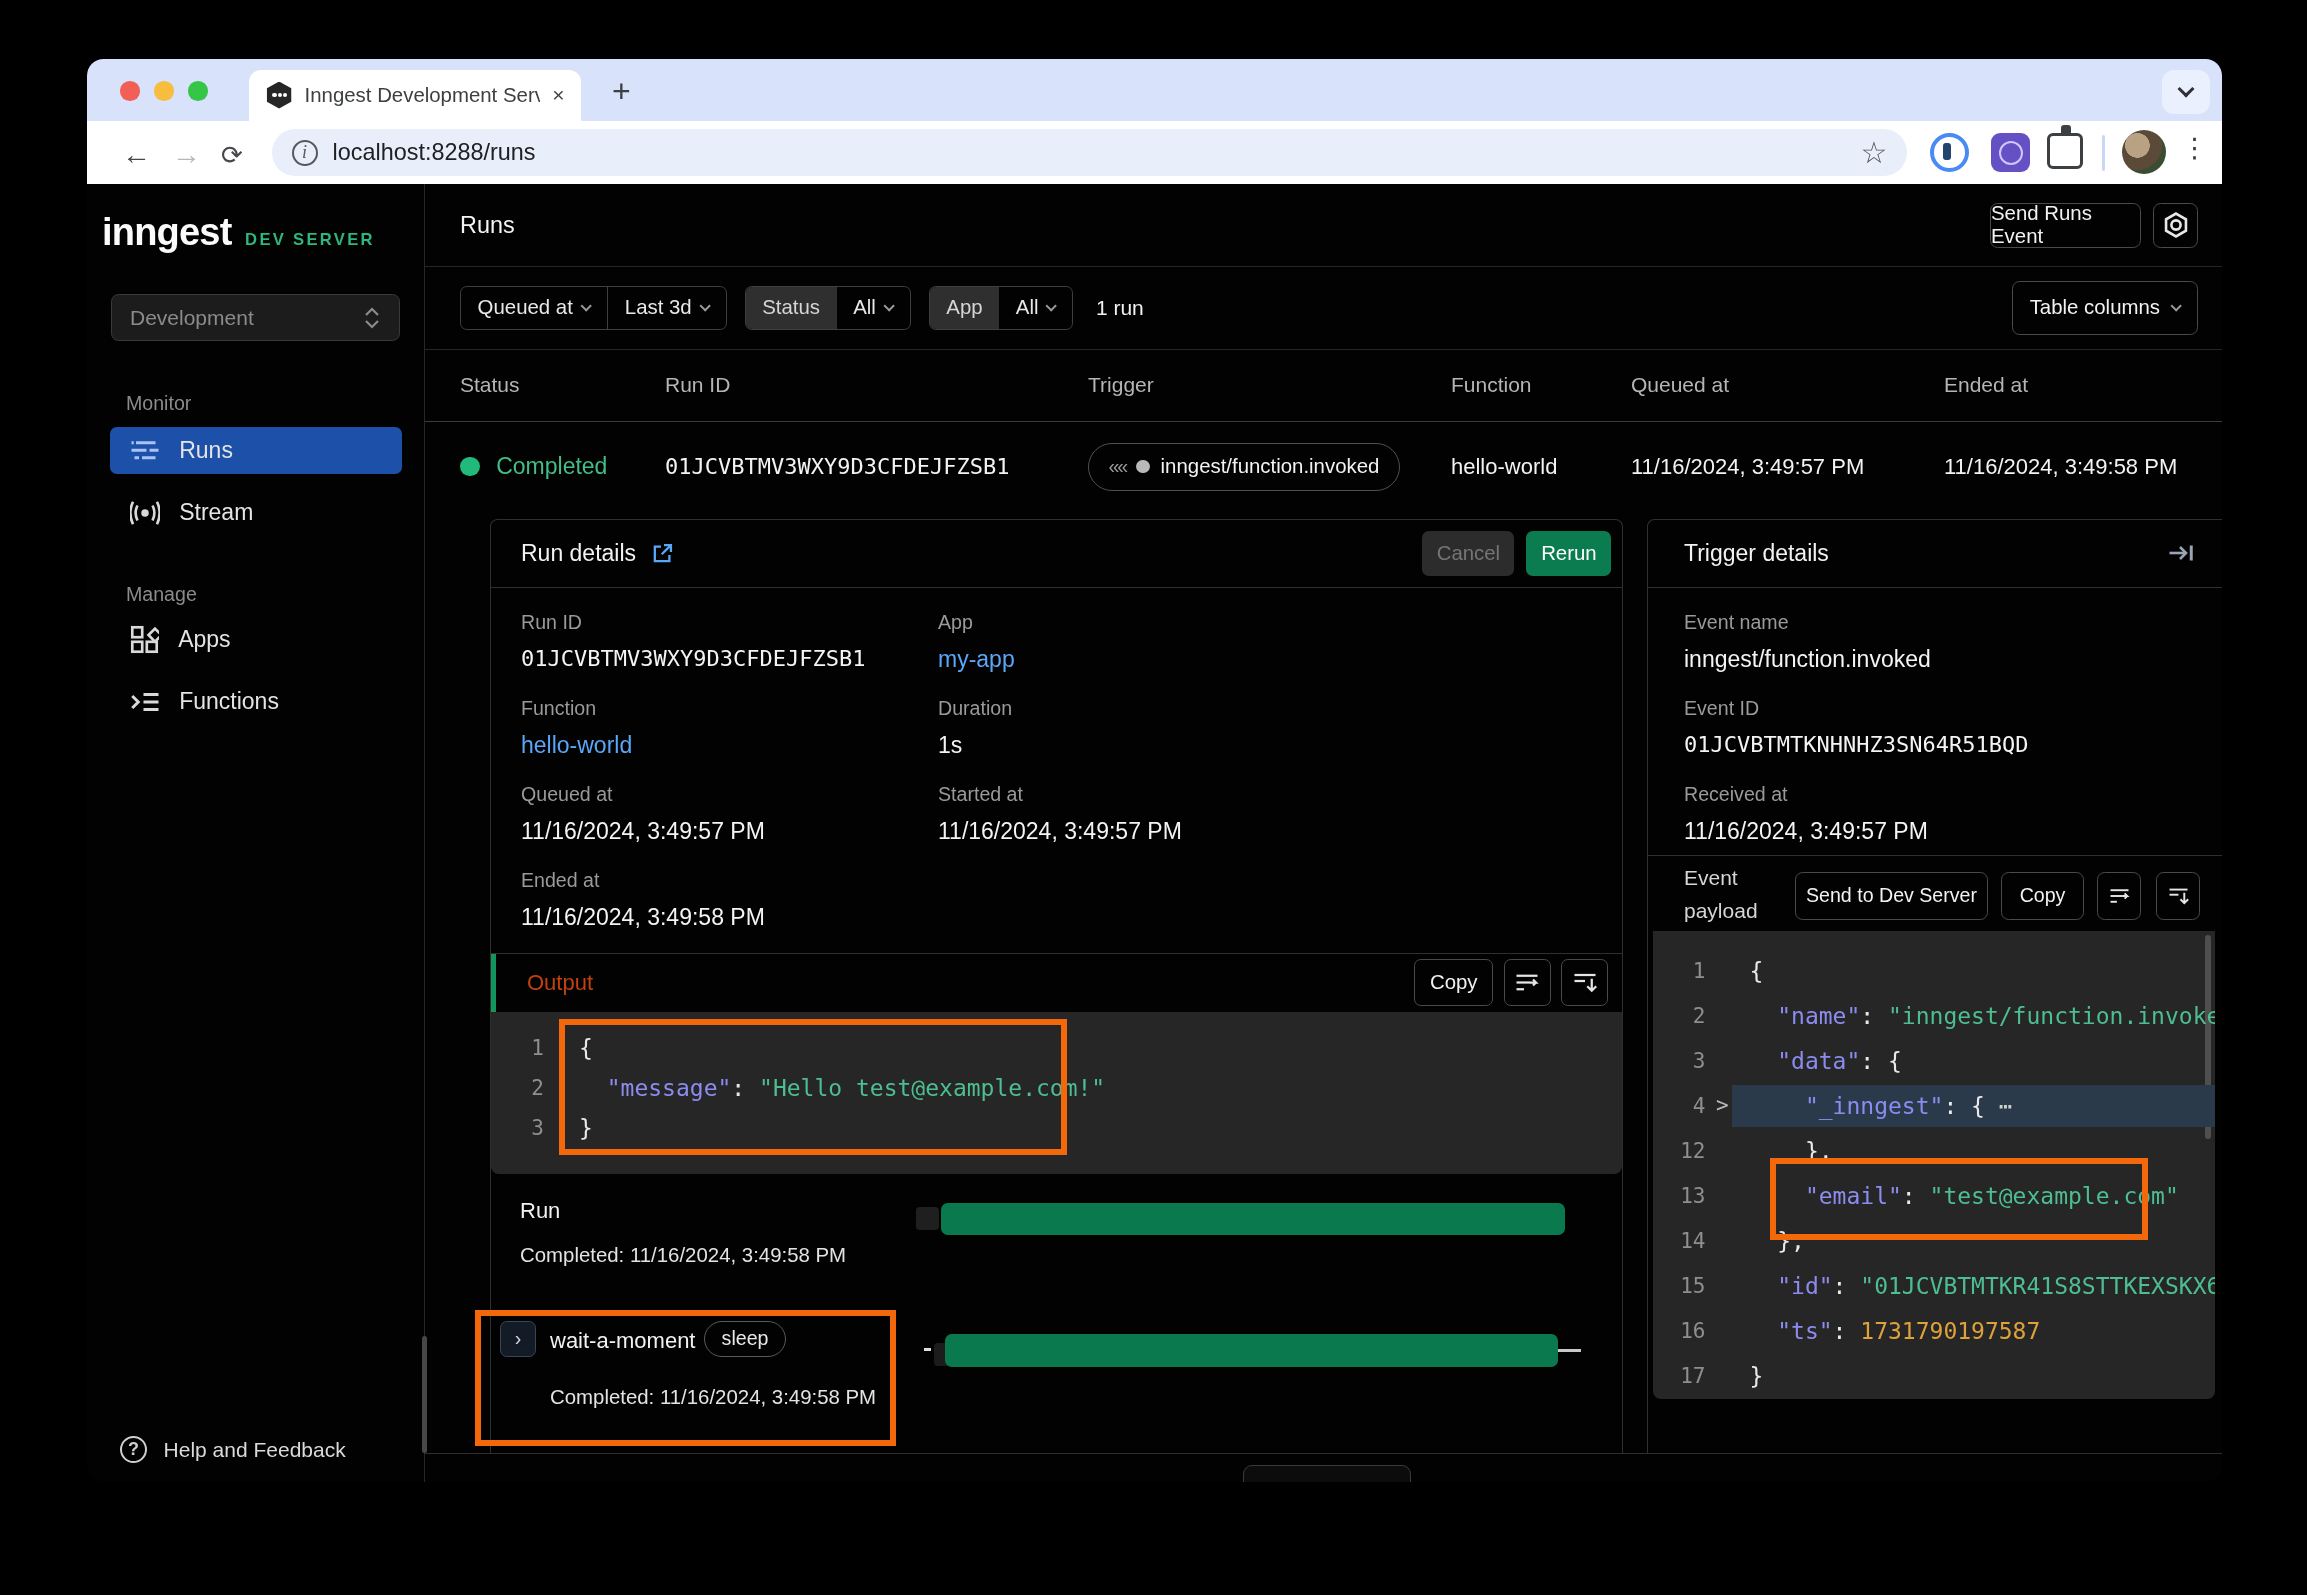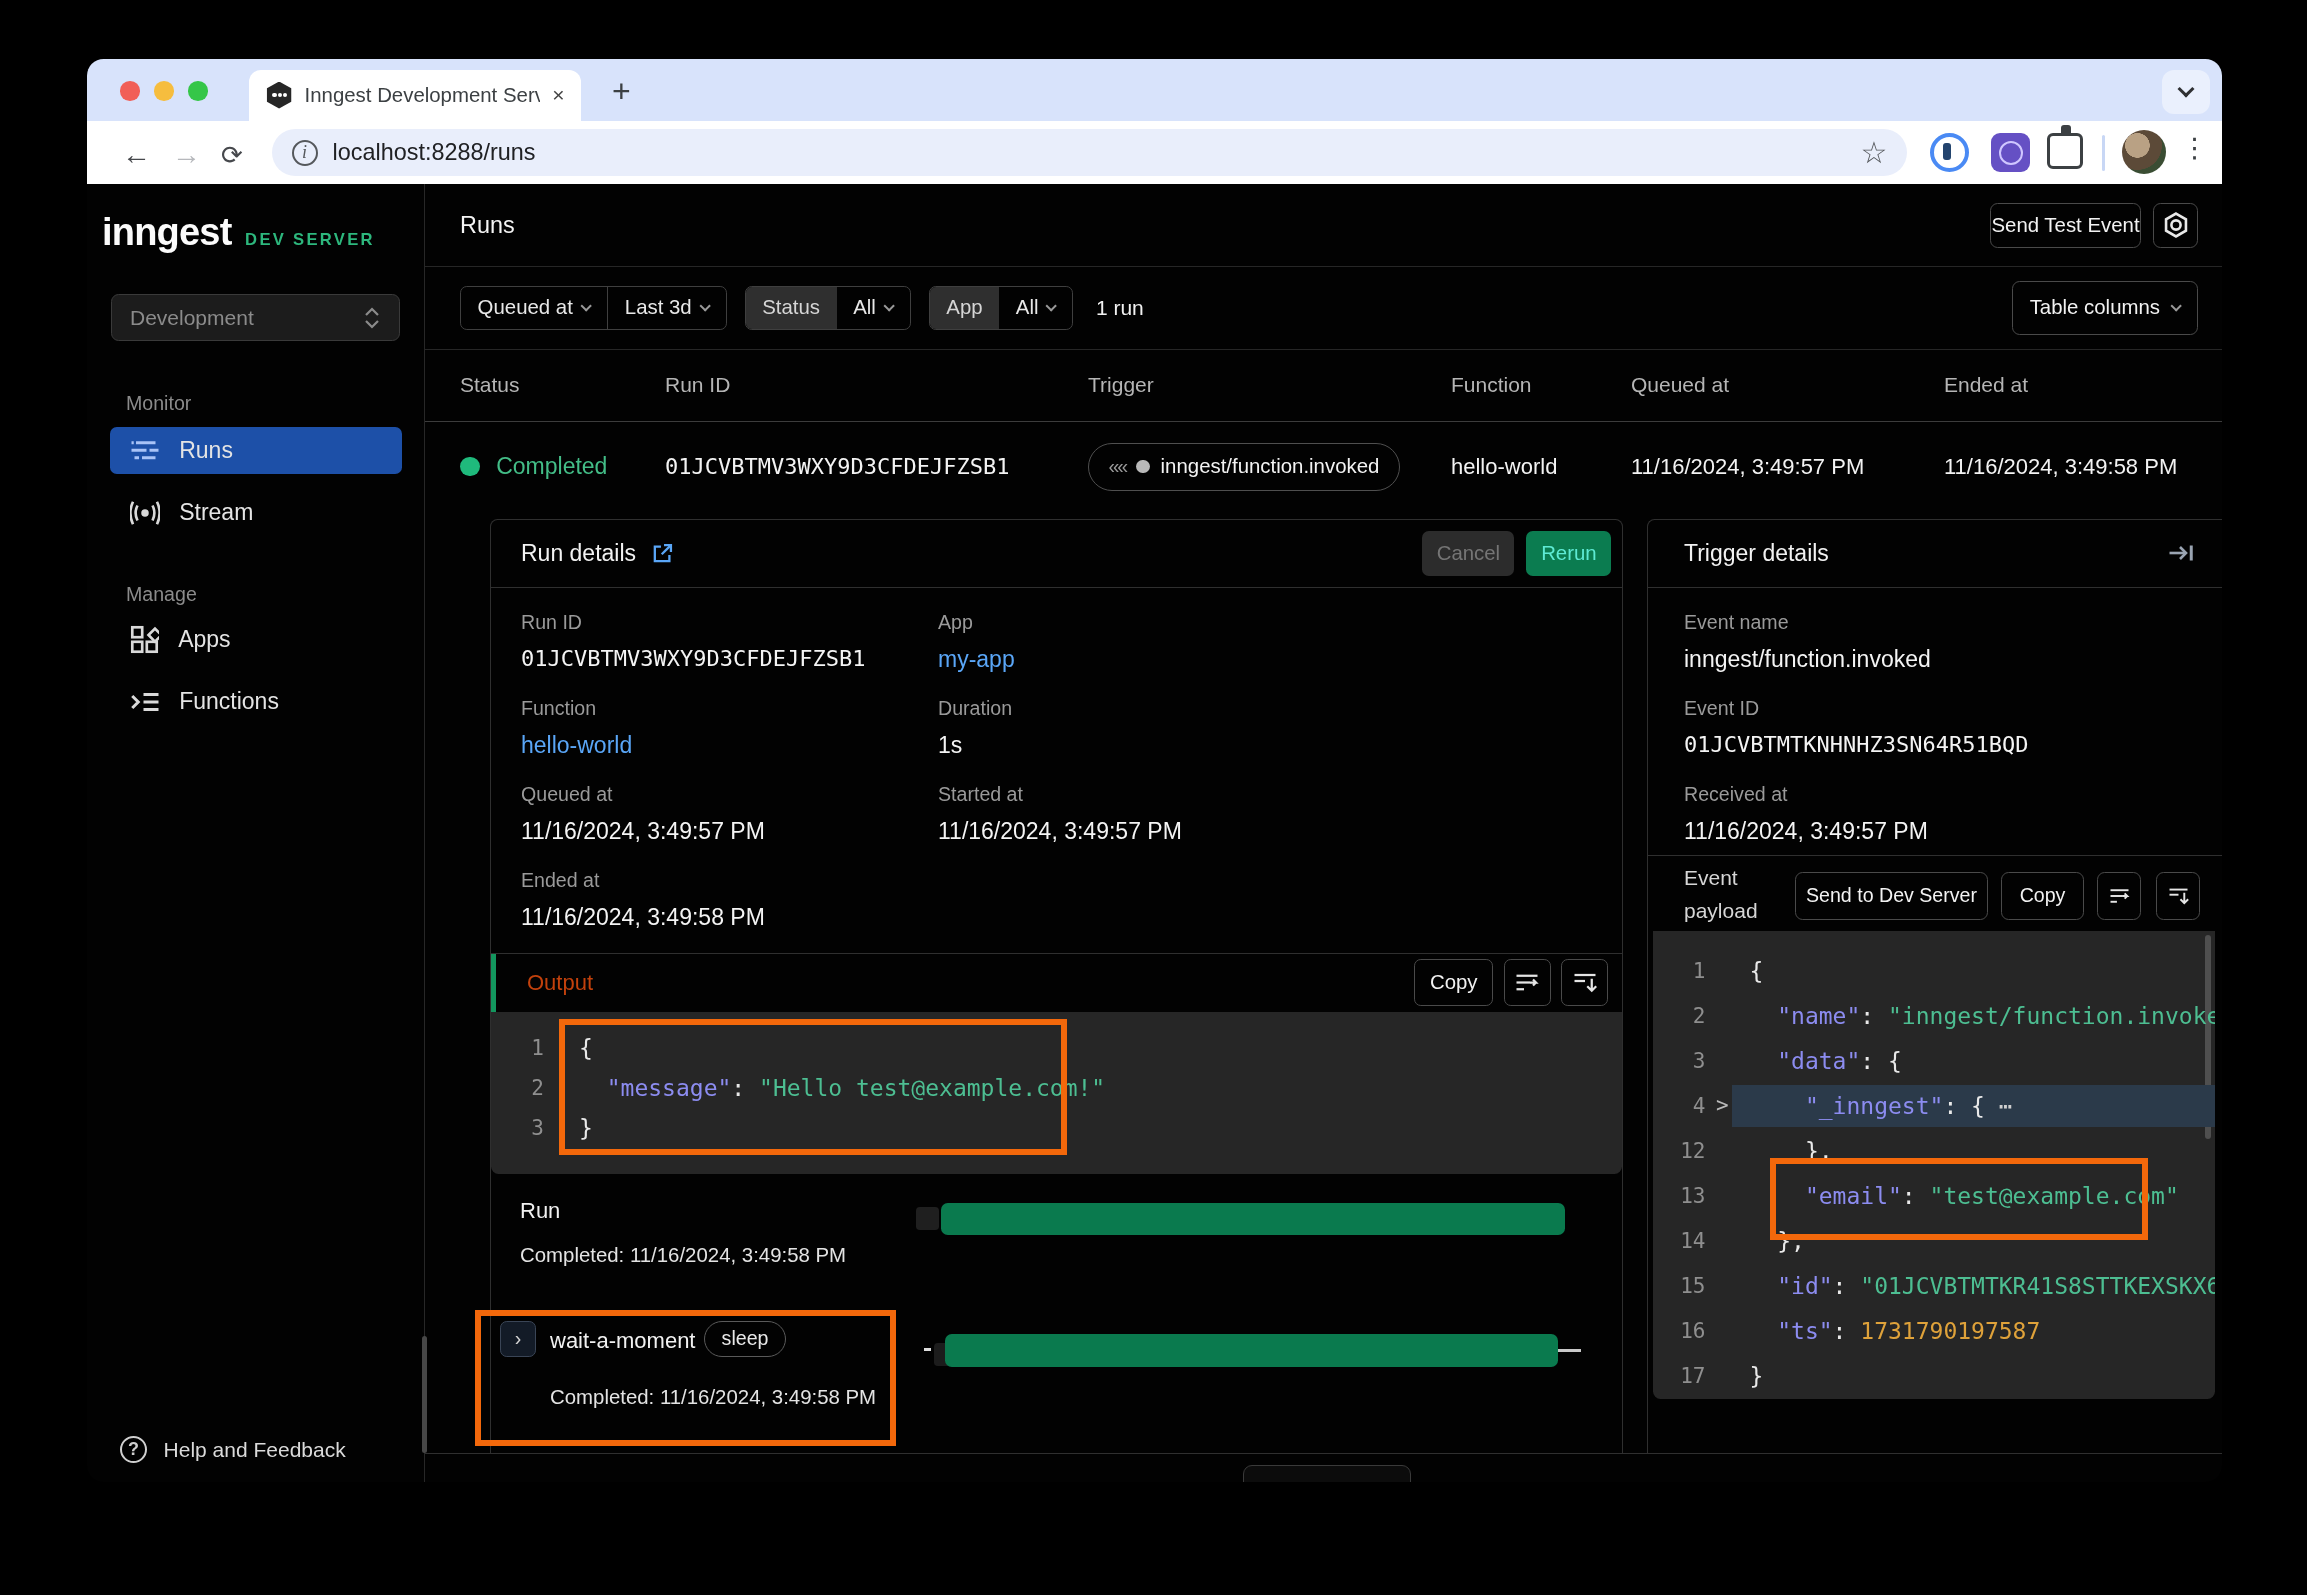--- a/index.html
+++ b/index.html
@@ -100,21 +100,21 @@
   .detail { height:942px; position:relative; padding:7.6px 0 0 65px; display:flex; }
 
   .panel { border:0.8px solid #2f2f2f; border-bottom:none; position:relative; background:#020202; }
   .center-panel { width:1133px; border-radius:7.6px 7.6px 0 0; }
   .trigger-panel { width:575px; margin-left:auto; border-right:none; border-radius:7.6px 0 0 0; }
 
   .panel-head { height:68px; border-bottom:0.8px solid #2f2f2f; display:flex; align-items:center; padding:0 10.6px 0 30px; }
   .panel-title { font-size:23px; color:#f2f2f2; }
   .btn-cancel { width:92px; height:45px; background:#2c2c2c; border-radius:6.8px; color:#757575; font-size:20.4px;
      display:flex; align-items:center; justify-content:center; margin-right:12px;}
-  .btn-rerun { width:85px; height:45px; background:#0b7c50; border-radius:6.8px; color:#5eead4; font-size:20.4px;
+  .btn-rerun { width:85px; height:45px; background:#0b7c50; border-radius:6.8px; color:#ffffff; font-size:20.4px;
      display:flex; align-items:center; justify-content:center; }
 
   .info-grid { padding:21px 30px 0 30px; display:grid; grid-template-columns:417px 1fr; }
   .fld { margin-bottom:21px; }
   .fld .lab { font-size:19.6px; color:#9a9a9a; line-height:26px; margin-bottom:9px; }
   .fld .val { font-size:23px; color:#f4f4f4; line-height:30px; }
   .fld .val.link { color:#5aa6f7; }
   .fld .val.mono { font-size:22px; }
 
   .output-head { height:59px; border-top:0.8px solid #2f2f2f; display:flex; align-items:center; padding:0 10.6px 0 36px; position:relative; }
@@ -281,21 +281,21 @@
         <span>Help and Feedback</span>
       </div>
       <div class="side-scroll"></div>
     </div>
 
     <div class="main">
 
       <div class="main-header">
         <div class="page-title">Runs</div>
         <div class="mh-spacer"></div>
-        <div class="btn-outline send-test">Send Test Event</div>
+        <div class="btn-outline send-test">Send Runs Event</div>
         <div class="btn-outline gearbtn">
           <svg width="26" height="26" viewBox="0 0 34 34">
             <polygon points="17,2 30,9.5 30,24.5 17,32 4,24.5 4,9.5" fill="none" stroke="#e8e8e8" stroke-width="3.4"></polygon>
             <circle cx="17" cy="17" r="6" fill="none" stroke="#e8e8e8" stroke-width="3.4"></circle>
           </svg>
         </div>
       </div>
       <div class="hr"></div>
 
       <div class="filterbar">

